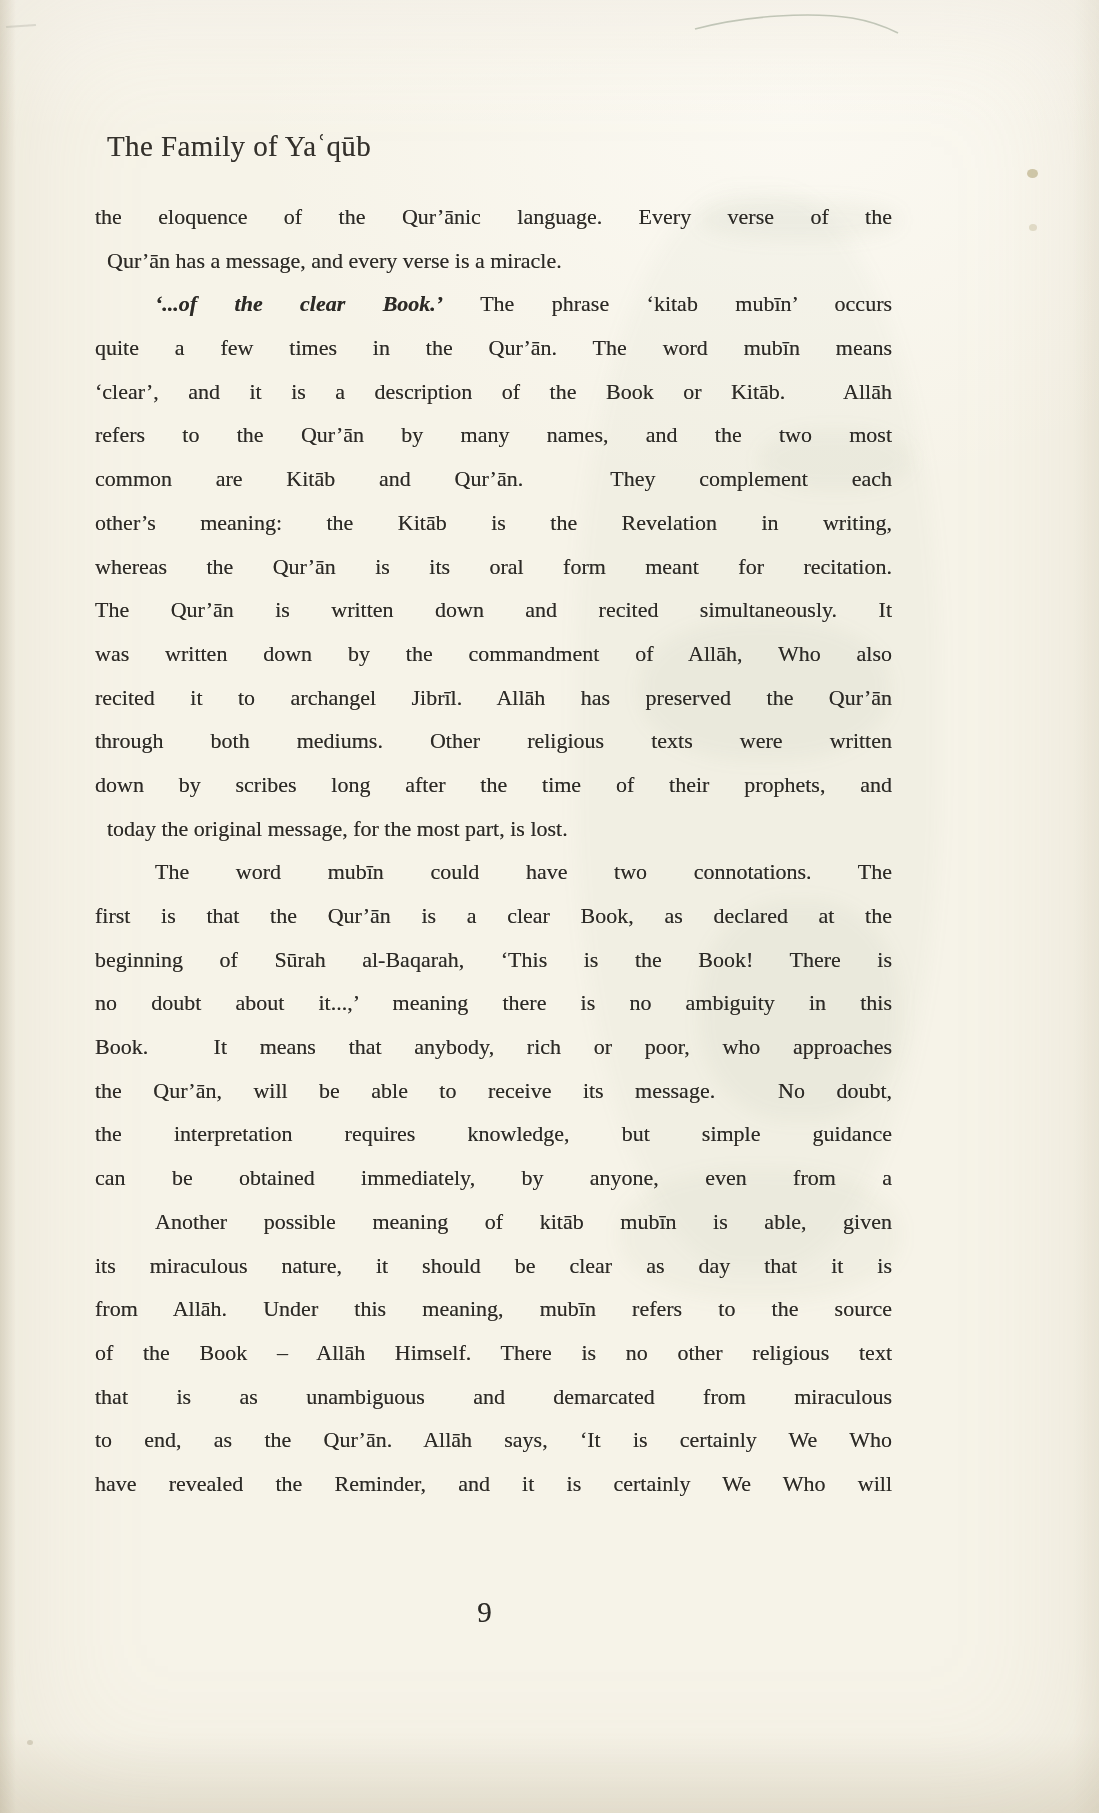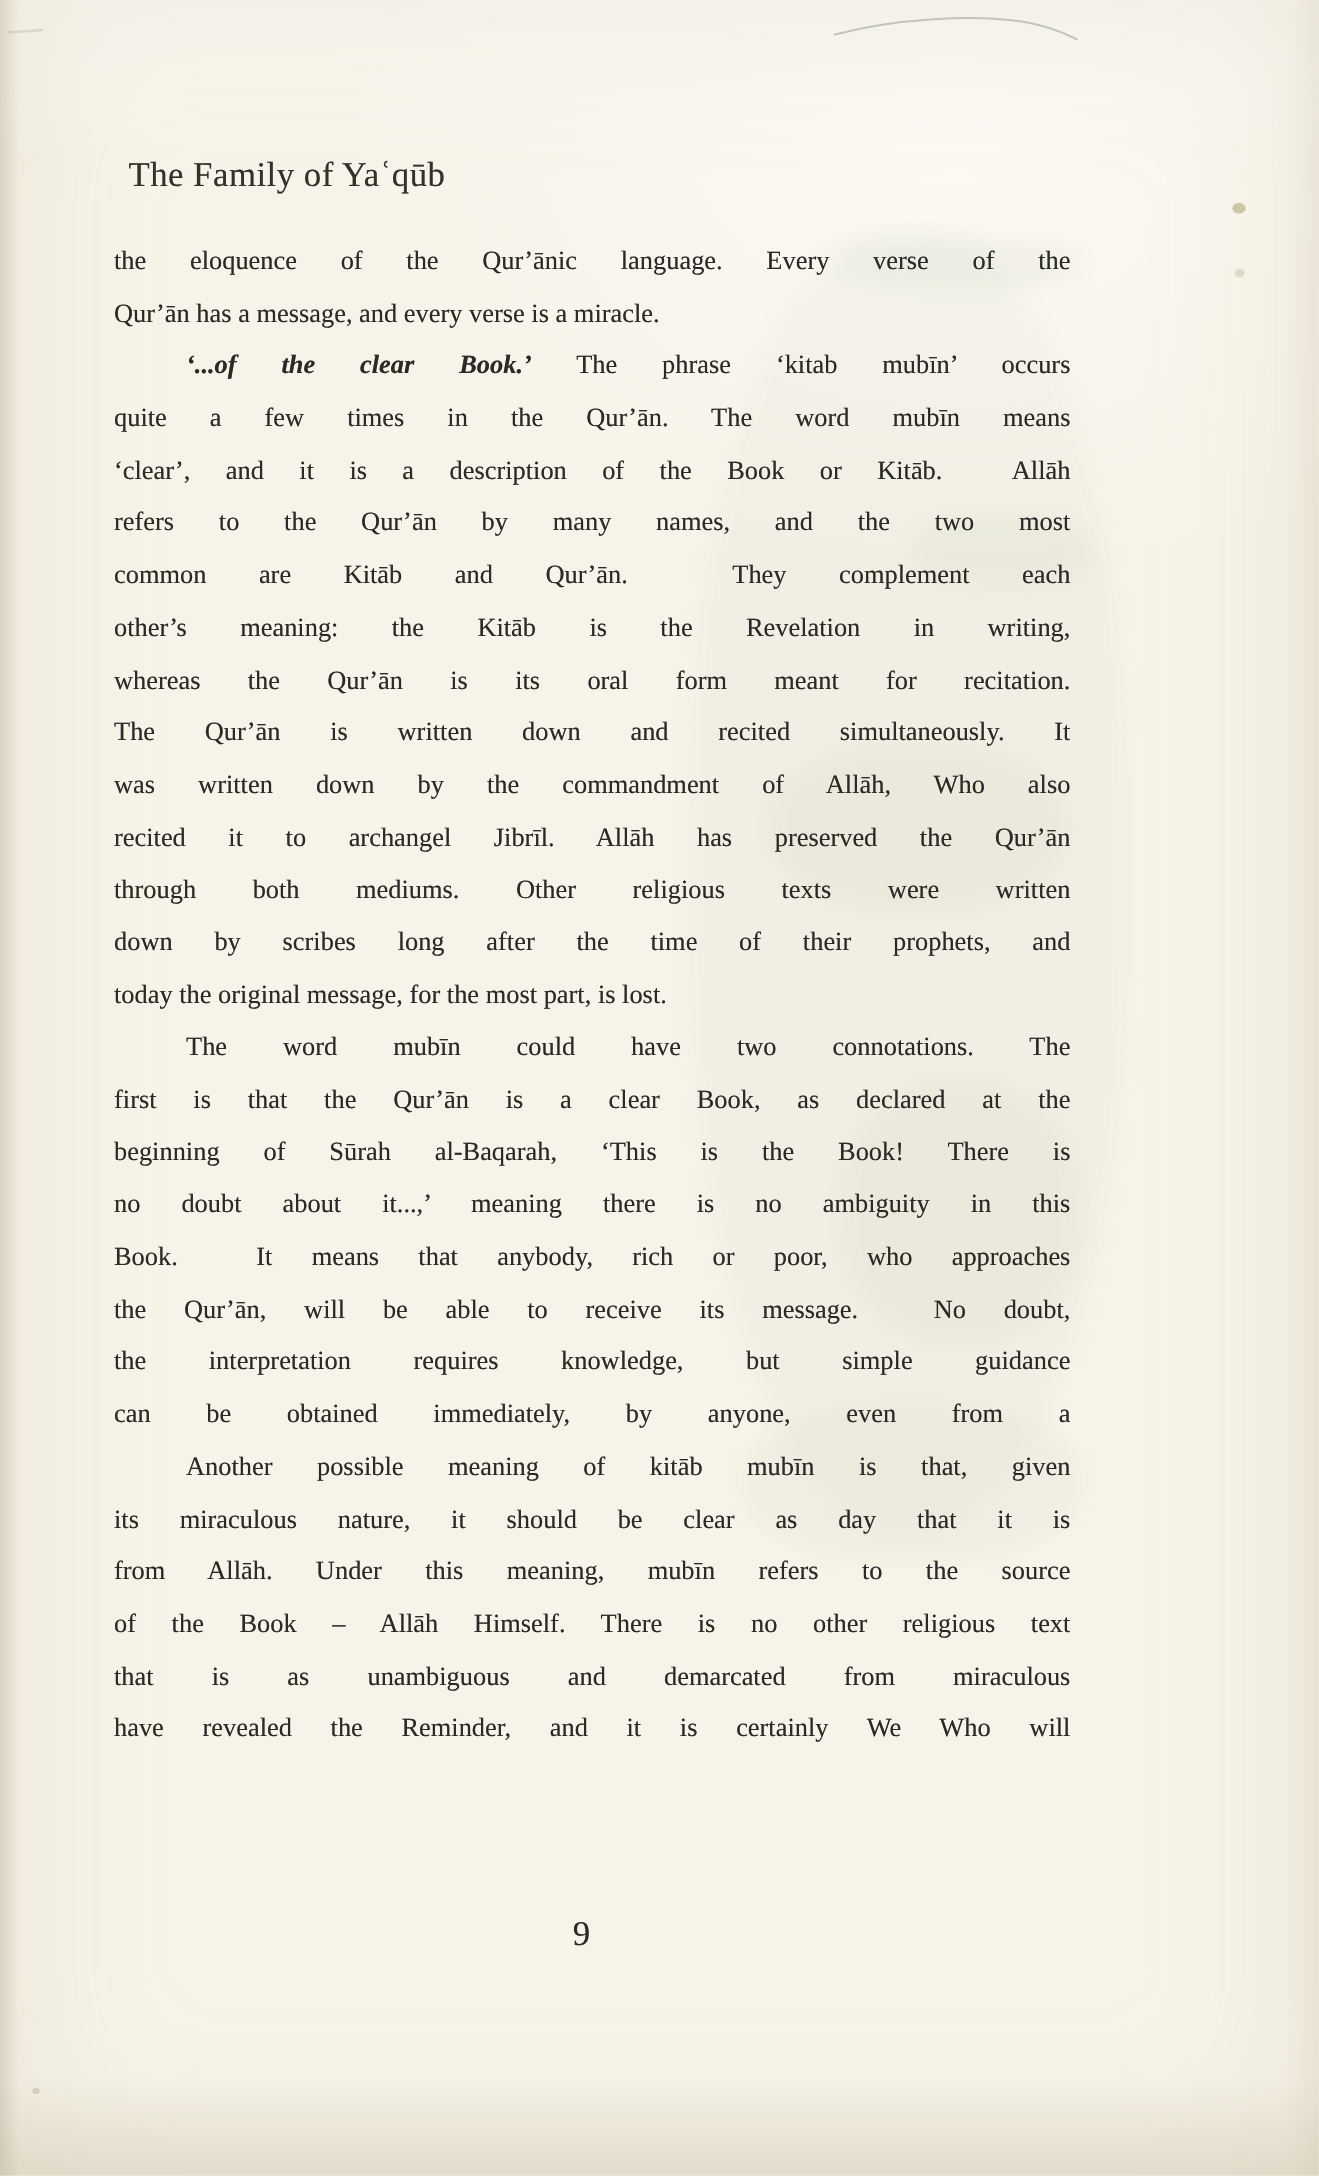--- a/index.html
+++ b/index.html
@@ -25,21 +25,21 @@
     position:absolute;top:195px;left:95px;width:797px;
     font-size:22px;color:#2c2a26;
     text-shadow:0 0 .5px rgba(45,42,38,.55);
     text-justify:inter-word;
   }
   .line{
     height:43.7px;line-height:43.7px;overflow:hidden;
     text-align:justify;text-align-last:justify;white-space:normal;
   }
   .line:not(.short)::after{content:"";display:inline-block;width:100%;height:0;vertical-align:top;}
-  .line.short{text-align:left;text-align-last:left;}
+  .line.short{text-align:left;text-align-last:left;margin-left:12px;}
   .line.ind{padding-left:60px;}
   .it{}
   .bit{font-style:italic;font-weight:bold;}
   #page-number{
     position:absolute;top:1594px;left:86px;width:797px;height:36px;line-height:36px;
     text-align:center;font-size:29px;color:#2c2a26;
     text-shadow:0 0 .5px rgba(45,42,38,.5);
   }
   
   #artifact-curve{position:absolute;left:692px;top:8px;width:210px;height:30px;}
@@ -86,25 +86,26 @@
     <div class="line"><span class="rm">down by scribes long after the time of their prophets, and</span></div>
     <div class="line short"><span class="rm">today the original message, for the most part, is lost.</span></div>
     <div class="line ind"><span class="rm">The word </span><span class="it">mubīn</span><span class="rm"> could have two connotations. The</span></div>
     <div class="line"><span class="rm">first is that the Qur’ān is a clear Book, as declared at the</span></div>
     <div class="line"><span class="rm">beginning of Sūrah al-Baqarah, </span><span class="it">‘This is the Book! There is</span></div>
     <div class="line"><span class="it">no doubt about it...,’</span><span class="rm"> meaning there is no ambiguity in this</span></div>
     <div class="line"><span class="rm">Book.&nbsp; It means that anybody, rich or poor, who approaches</span></div>
     <div class="line"><span class="rm">the Qur’ān, will be able to receive its message.&nbsp; No doubt,</span></div>
     <div class="line"><span class="rm">the interpretation requires knowledge, but simple guidance</span></div>
     <div class="line"><span class="rm">can be obtained immediately, by anyone, even from a</span></div>
-    <div class="line ind"><span class="rm">Another possible meaning of </span><span class="it">kitāb mubīn</span><span class="rm"> is that, given</span></div>
+    <div class="line ind"><span class="rm">Another possible meaning of </span><span class="it">kitāb mubīn</span><span class="rm"> is able, given</span></div>
     <div class="line"><span class="rm">its miraculous nature, it should be clear as day that it is</span></div>
     <div class="line"><span class="rm">from Allāh. Under this meaning, </span><span class="it">mubīn</span><span class="rm"> refers to the source</span></div>
     <div class="line"><span class="rm">of the Book – Allāh Himself. There is no other religious text</span></div>
     <div class="line"><span class="rm">that is as unambiguous and demarcated from miraculous</span></div>
+    <div class="line"><span class="rm">to end, as the Qur’ān. Allāh says, </span><span class="it">‘It is certainly We Who</span></div>
     <div class="line"><span class="it">have revealed the Reminder, and it is certainly We Who will</span></div>
   </div>
 
 <div id="page-number">9</div>
 
 <svg id="artifact-curve" viewBox="0 0 210 30">
   <path d="M3,21 C55,7 120,4 160,10 C178,13 192,18 206,25" fill="none" stroke="#a9b3a4" stroke-width="1.7" opacity="0.7"></path>
 </svg>
 <div id="edge-dash"></div>
 <div class="speck" id="speck-1"></div>

